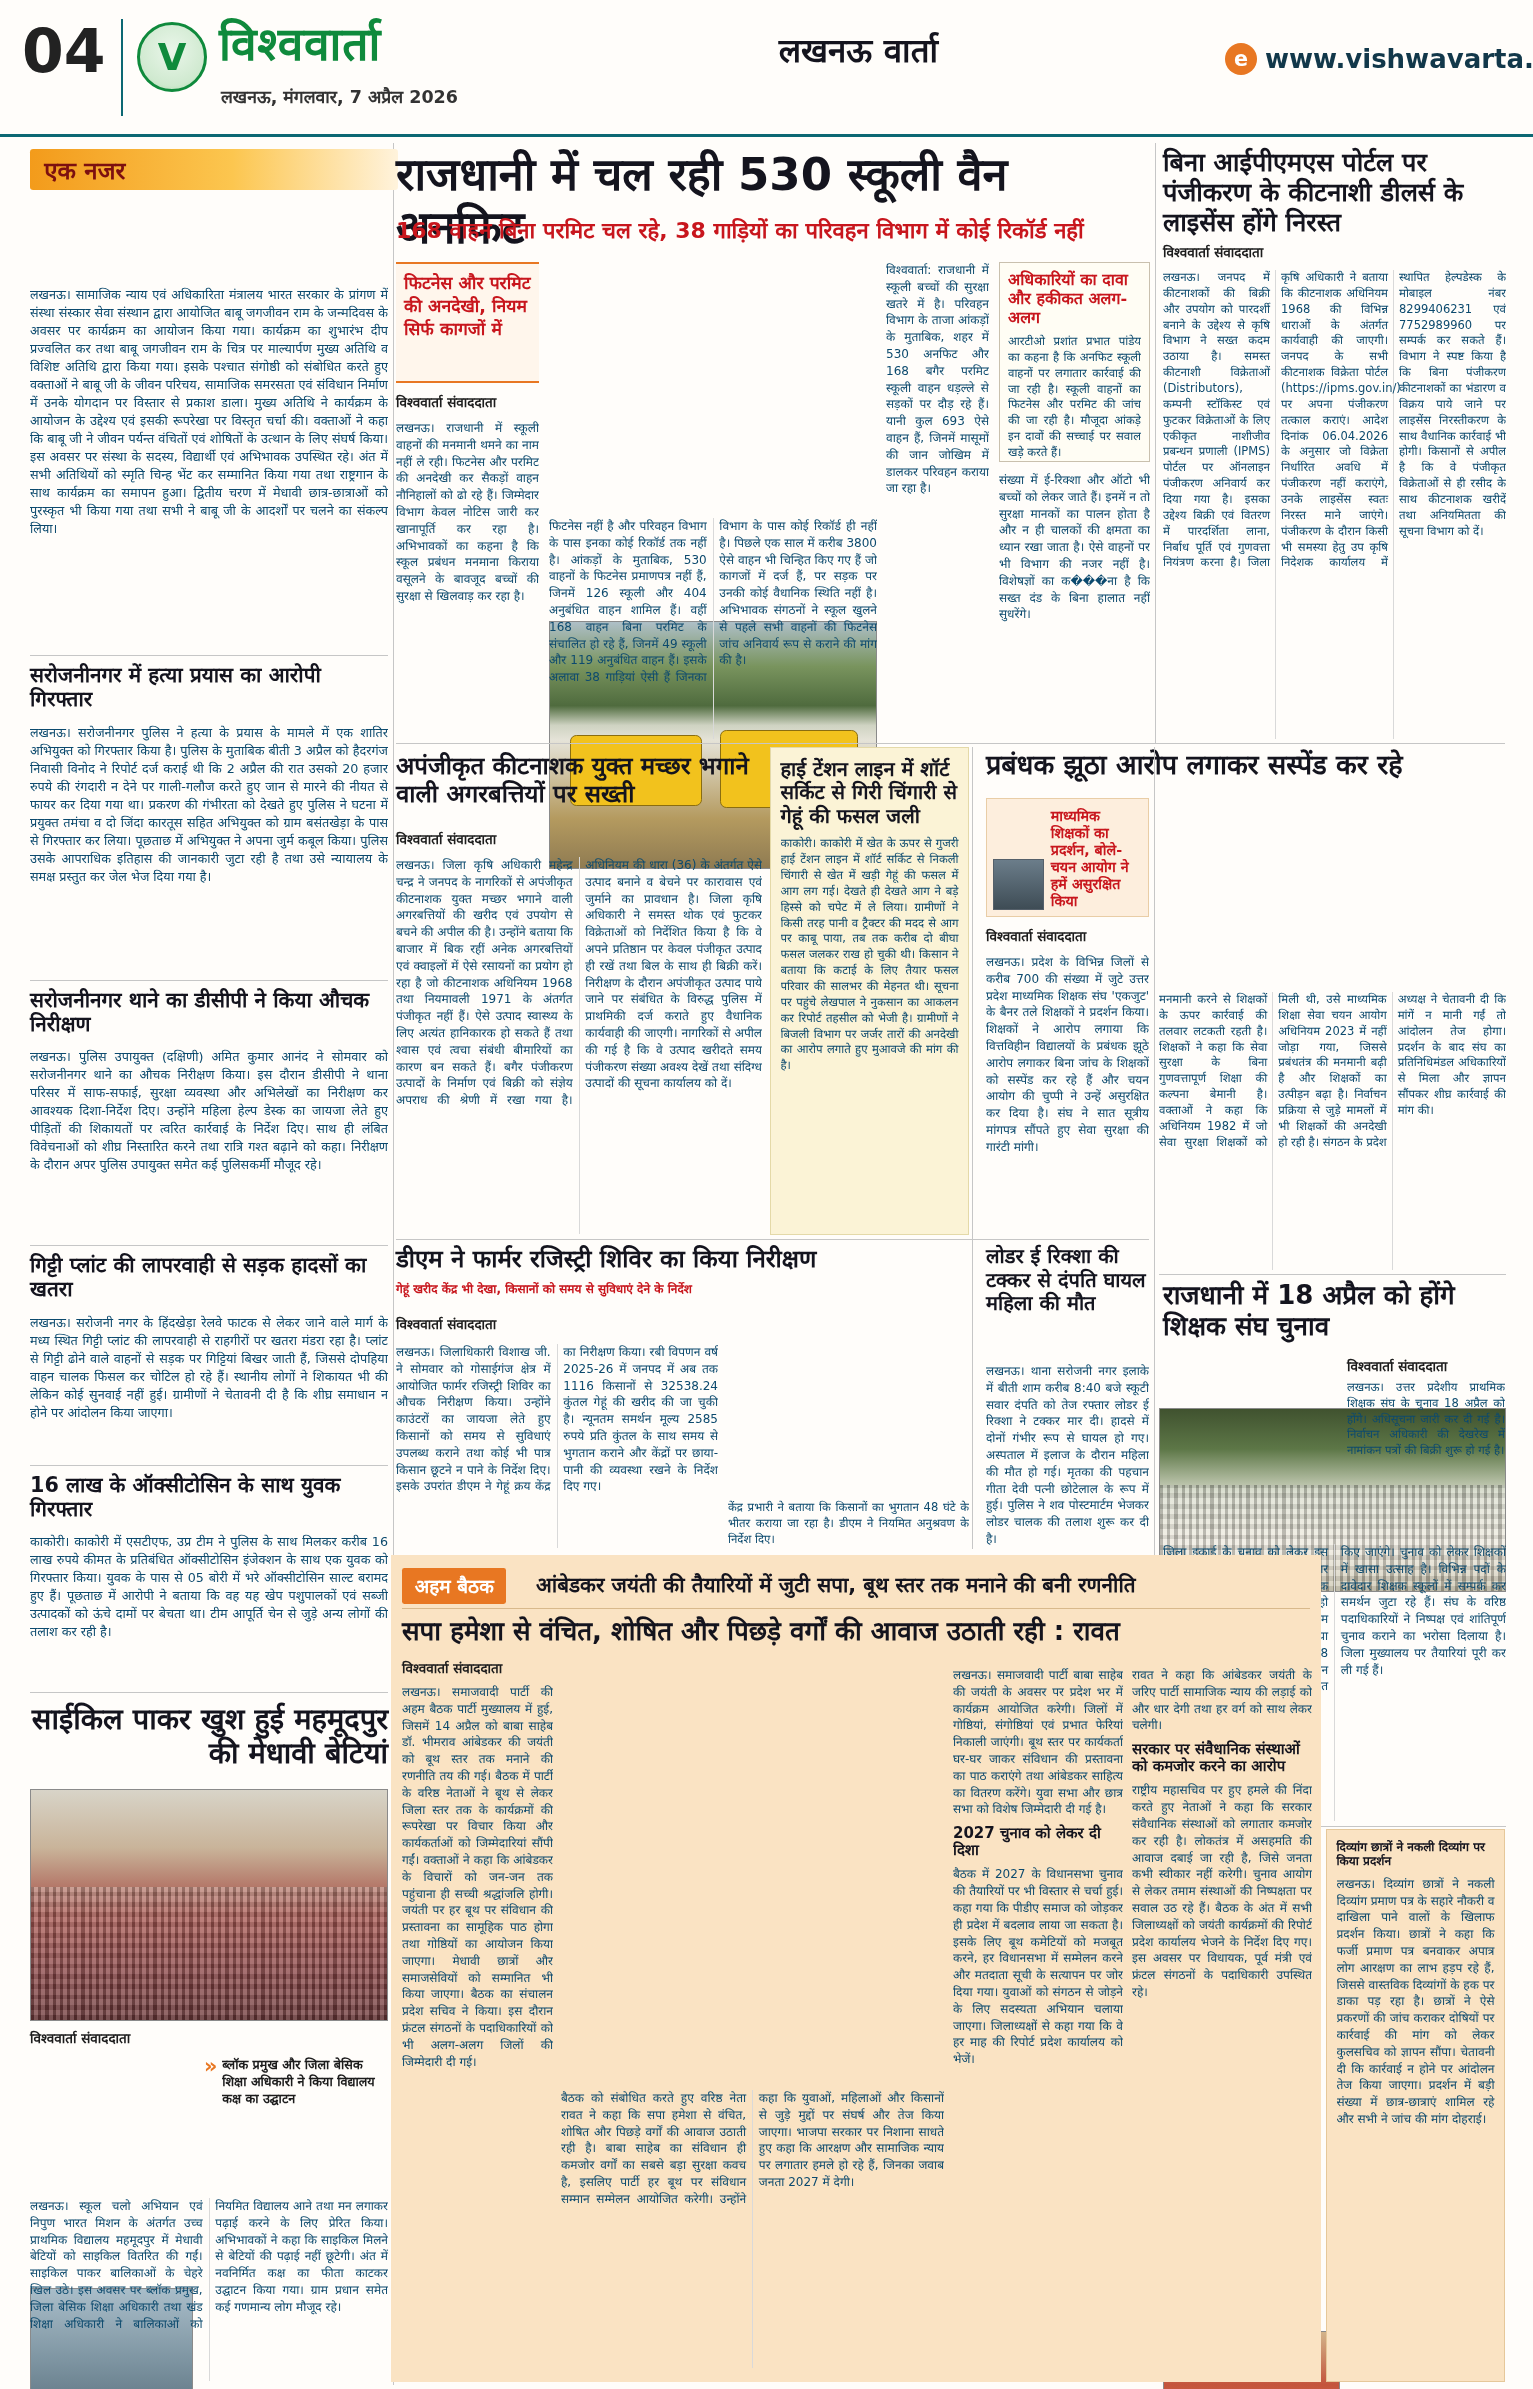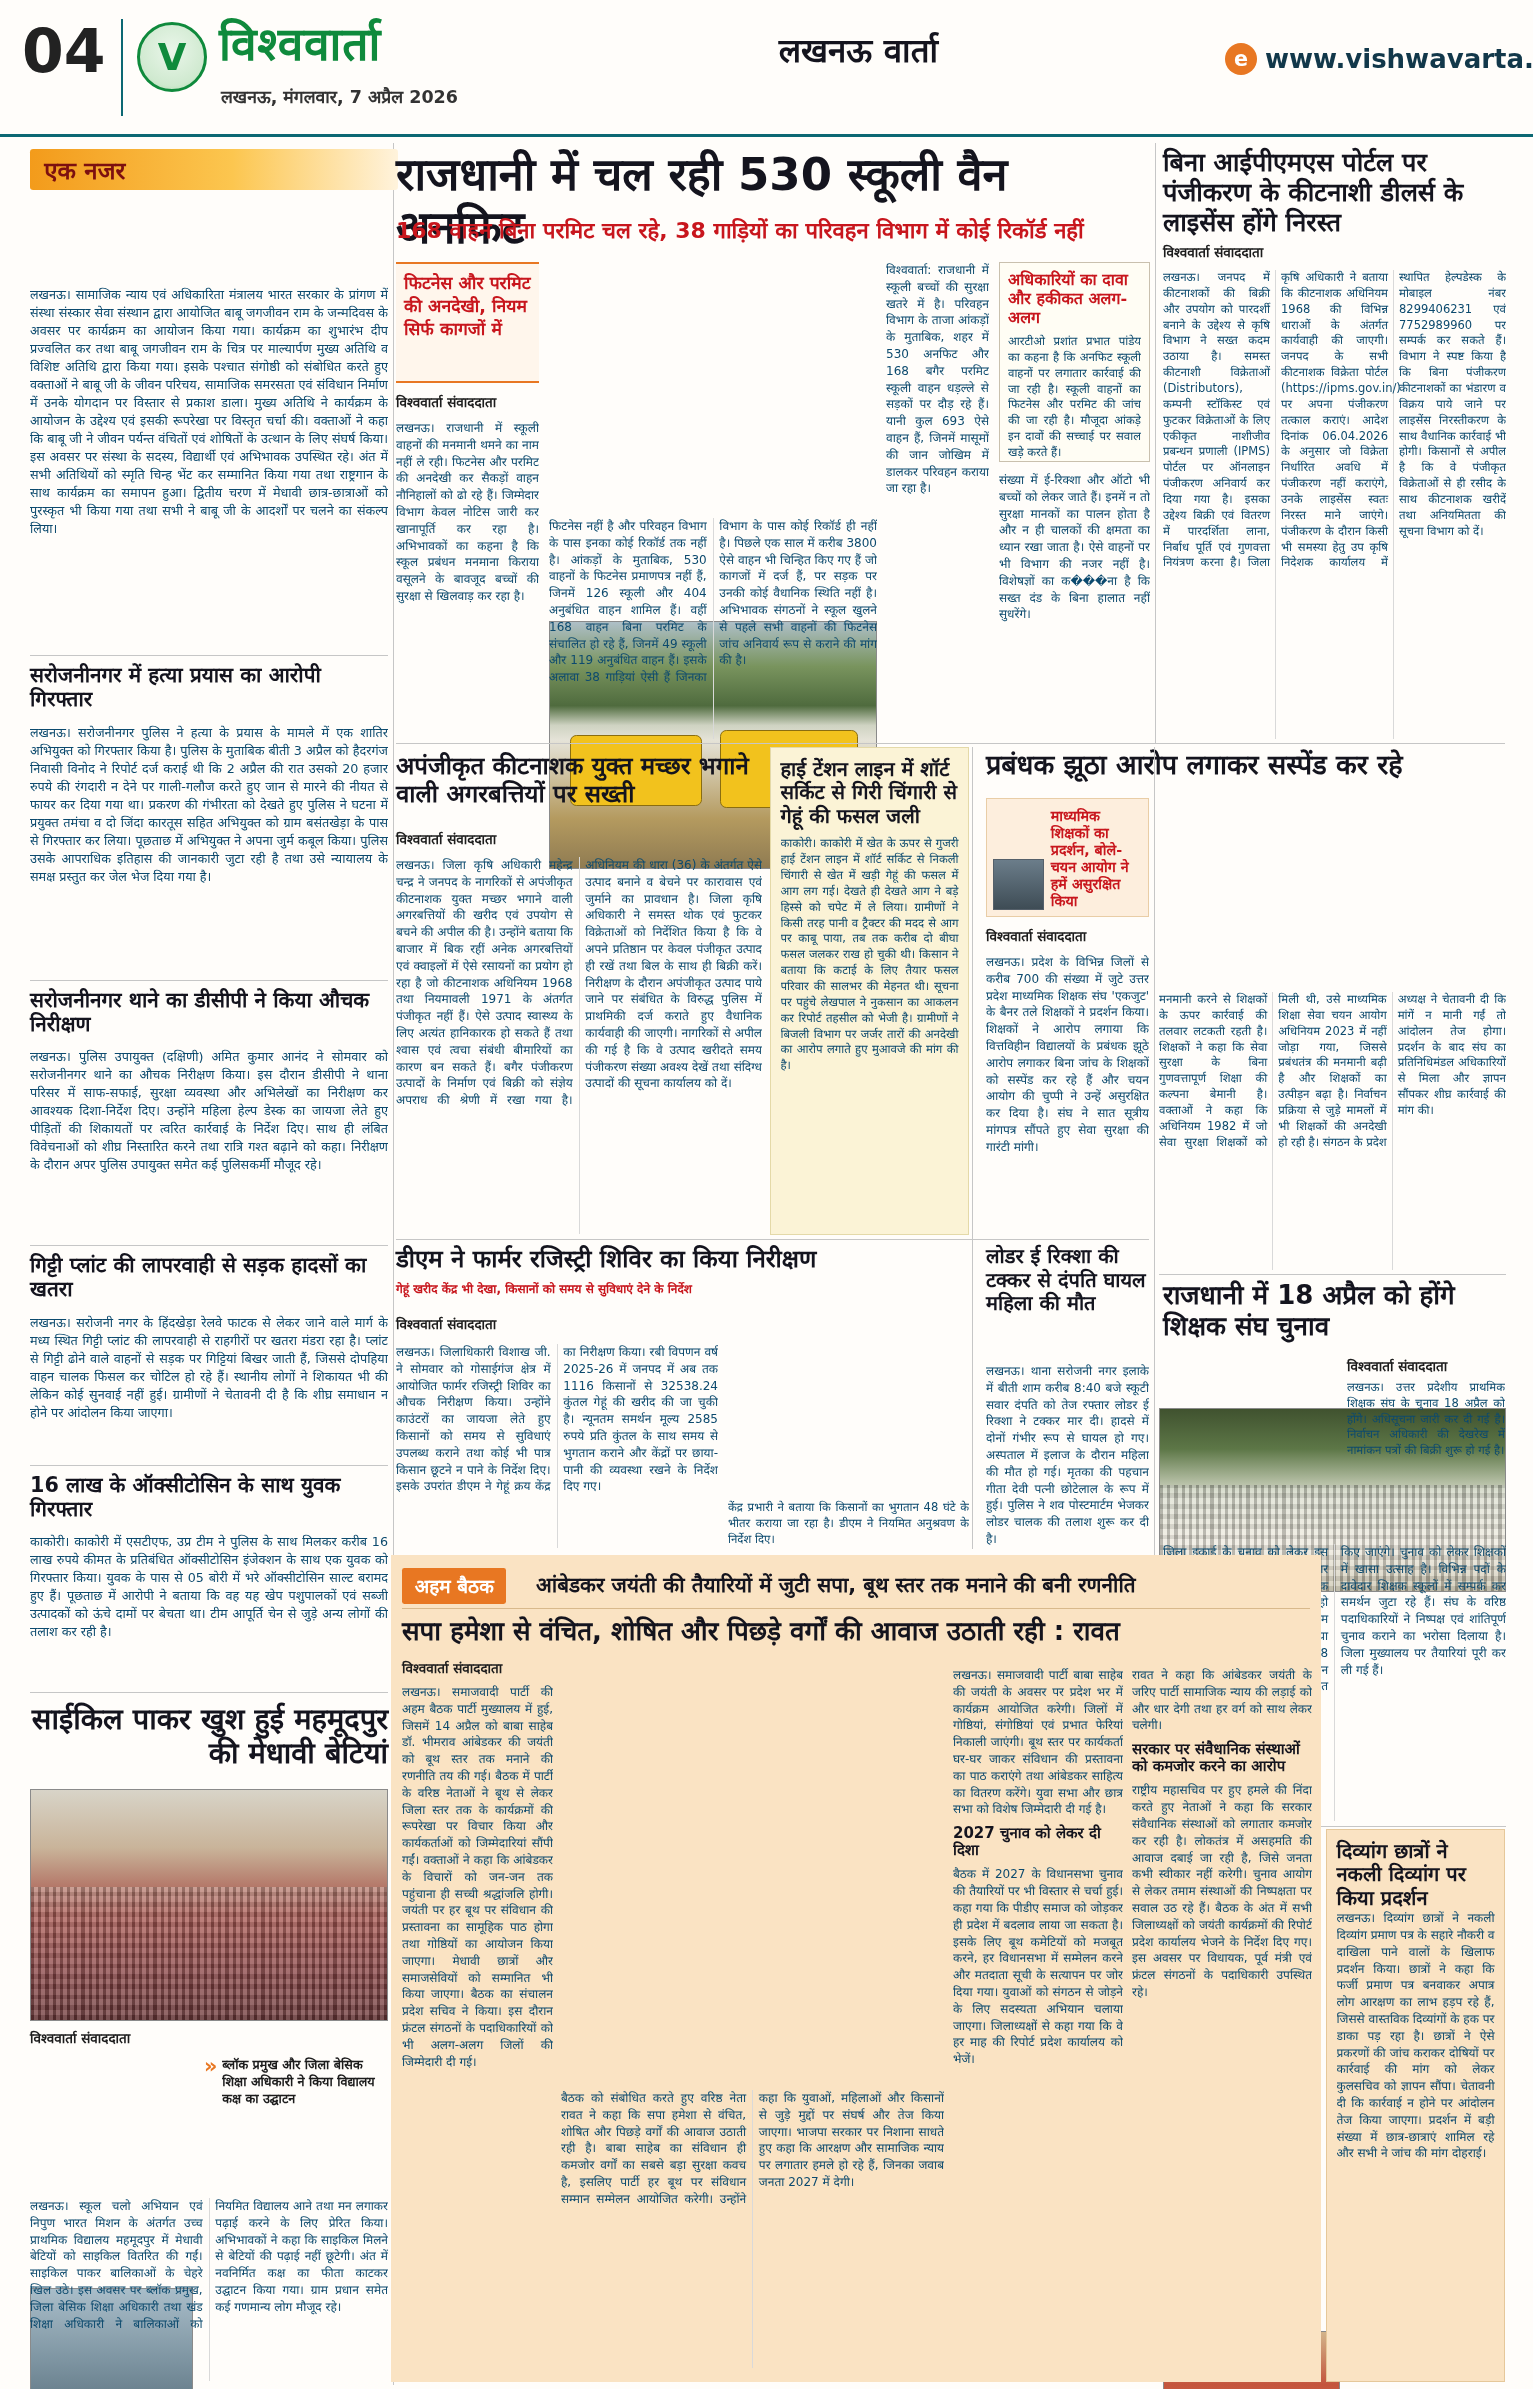--- a/index.html
+++ b/index.html
@@ -187,18 +187,18 @@
     <div class="hl" style="font-size:15px;margin:6.4px 0">2027 चुनाव को लेकर दी दिशा</div>
     <div class="bodytxt sm">बैठक में 2027 के विधानसभा चुनाव की तैयारियों पर भी विस्तार से चर्चा हुई। कहा गया कि पीडीए समाज को जोड़कर ही प्रदेश में बदलाव लाया जा सकता है। इसके लिए बूथ कमेटियों को मजबूत करने, हर विधानसभा में सम्मेलन करने और मतदाता सूची के सत्यापन पर जोर दिया गया। युवाओं को संगठन से जोड़ने के लिए सदस्यता अभियान चलाया जाएगा। जिलाध्यक्षों से कहा गया कि वे हर माह की रिपोर्ट प्रदेश कार्यालय को भेजें।</div>
   </div>
   <div class="abs" style="left:1132px;top:1667px;width:180px;height:703px;overflow:hidden">
     <div class="bodytxt sm">रावत ने कहा कि आंबेडकर जयंती के जरिए पार्टी सामाजिक न्याय की लड़ाई को और धार देगी तथा हर वर्ग को साथ लेकर चलेगी।</div>
     <div class="hl" style="font-size:15px;margin:6.4px 0">सरकार पर संवैधानिक संस्थाओं को कमजोर करने का आरोप</div>
     <div class="bodytxt sm">राष्ट्रीय महासचिव पर हुए हमले की निंदा करते हुए नेताओं ने कहा कि सरकार संवैधानिक संस्थाओं को लगातार कमजोर कर रही है। लोकतंत्र में असहमति की आवाज दबाई जा रही है, जिसे जनता कभी स्वीकार नहीं करेगी। चुनाव आयोग से लेकर तमाम संस्थाओं की निष्पक्षता पर सवाल उठ रहे हैं। बैठक के अंत में सभी जिलाध्यक्षों को जयंती कार्यक्रमों की रिपोर्ट प्रदेश कार्यालय भेजने के निर्देश दिए गए। इस अवसर पर विधायक, पूर्व मंत्री एवं फ्रंटल संगठनों के पदाधिकारी उपस्थित रहे।</div>
   </div>
 
   <div class="abs band" style="left:1326px;top:1829px;width:179px;height:553px;padding:9.5px;border:0.8px solid #e6c89a">
-    <div class="hl" style="font-size:20px;">दिव्यांग छात्रों ने नकली दिव्यांग पर किया प्रदर्शन</div>
+    <div class="hl" style="font-size:12px;margin-bottom:8px">दिव्यांग छात्रों ने नकली दिव्यांग पर किया प्रदर्शन</div>
     <div class="bodytxt sm" style="height:413px">लखनऊ। दिव्यांग छात्रों ने नकली दिव्यांग प्रमाण पत्र के सहारे नौकरी व दाखिला पाने वालों के खिलाफ प्रदर्शन किया। छात्रों ने कहा कि फर्जी प्रमाण पत्र बनवाकर अपात्र लोग आरक्षण का लाभ हड़प रहे हैं, जिससे वास्तविक दिव्यांगों के हक पर डाका पड़ रहा है। छात्रों ने ऐसे प्रकरणों की जांच कराकर दोषियों पर कार्रवाई की मांग को लेकर कुलसचिव को ज्ञापन सौंपा। चेतावनी दी कि कार्रवाई न होने पर आंदोलन तेज किया जाएगा। प्रदर्शन में बड़ी संख्या में छात्र-छात्राएं शामिल रहे और सभी ने जांच की मांग दोहराई।</div>
   </div>
 
 </div>
 
 
 </body></html>

